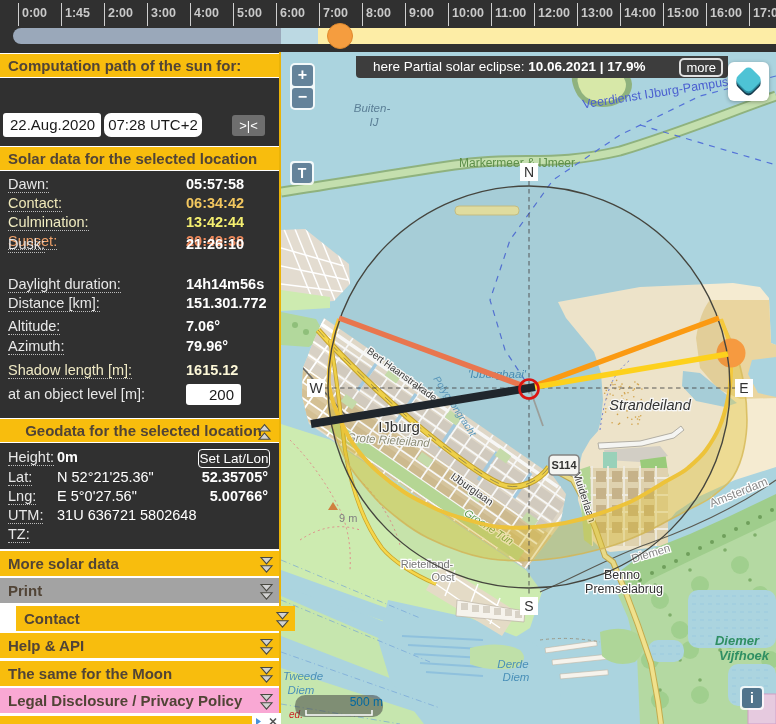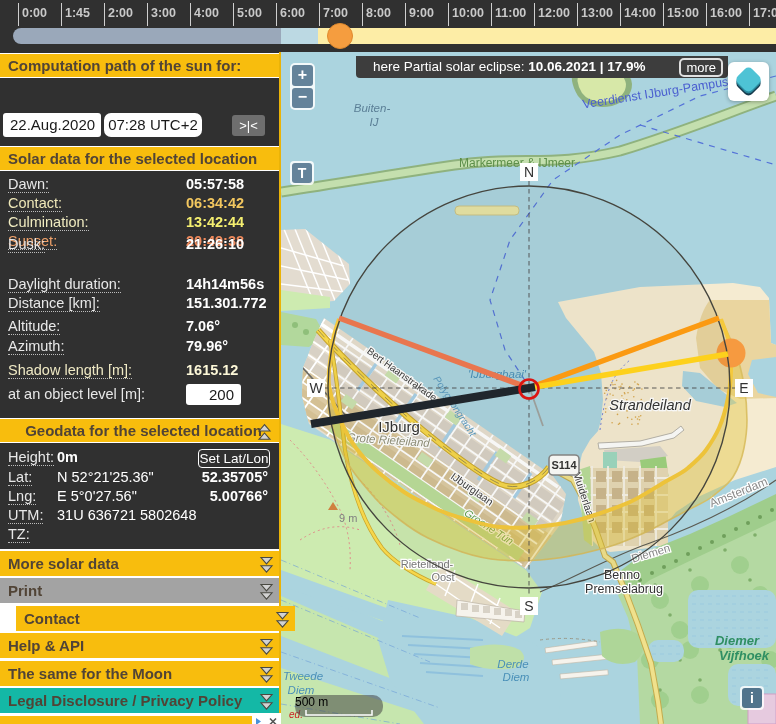--- a/index.html
+++ b/index.html
@@ -165,21 +165,21 @@
             <path d="M3 10.8 L14 10.8 L8.5 17.1 Z" fill="#d2d2d2" stroke="#4a4a42" stroke-width="1.1"></path>
           </svg></div>
       <div style="position:absolute;left:0;top:581px;width:279px;height:25px;background:#f8bd0d;color:#514436;font-weight:bold;font-size:15px;line-height:25px;padding-left:8px;">Help &amp; API<svg width="17" height="18" viewBox="0 0 17 18" style="position:absolute;right:4px;top:4px;">
             <path d="M3 2.5 L14 2.5 L8.5 8.8 Z" fill="#d2d2d2" stroke="#4a4a42" stroke-width="1.1"></path>
             <path d="M3 10.8 L14 10.8 L8.5 17.1 Z" fill="#d2d2d2" stroke="#4a4a42" stroke-width="1.1"></path>
           </svg></div>
       <div style="position:absolute;left:0;top:609px;width:279px;height:25px;background:#f8bd0d;color:#514436;font-weight:bold;font-size:15px;line-height:25px;padding-left:8px;">The same for the Moon<svg width="17" height="18" viewBox="0 0 17 18" style="position:absolute;right:4px;top:4px;">
             <path d="M3 2.5 L14 2.5 L8.5 8.8 Z" fill="#d2d2d2" stroke="#4a4a42" stroke-width="1.1"></path>
             <path d="M3 10.8 L14 10.8 L8.5 17.1 Z" fill="#d2d2d2" stroke="#4a4a42" stroke-width="1.1"></path>
           </svg></div>
-      <div style="position:absolute;left:0;top:636px;width:279px;height:25px;background:#14b8a6;color:#514436;font-weight:bold;font-size:15px;line-height:25px;padding-left:8px;">Legal Disclosure / Privacy Policy<svg width="17" height="18" viewBox="0 0 17 18" style="position:absolute;right:4px;top:4px;">
+      <div style="position:absolute;left:0;top:636px;width:279px;height:25px;background:#f9a8d4;color:#514436;font-weight:bold;font-size:15px;line-height:25px;padding-left:8px;">Legal Disclosure / Privacy Policy<svg width="17" height="18" viewBox="0 0 17 18" style="position:absolute;right:4px;top:4px;">
             <path d="M3 2.5 L14 2.5 L8.5 8.8 Z" fill="#d2d2d2" stroke="#4a4a42" stroke-width="1.1"></path>
             <path d="M3 10.8 L14 10.8 L8.5 17.1 Z" fill="#d2d2d2" stroke="#4a4a42" stroke-width="1.1"></path>
           </svg></div>
       <div style="position:absolute;left:0;top:664px;width:279px;height:8px;background:#f8bd0d;"></div>
     </div>
   <div id="adbox" style="position:absolute;left:252px;top:661px;width:29px;height:11px;background:#fff;z-index:5;"><svg width="29" height="11">
           <path d="M4 2 L9 5.5 L4 9 Z" fill="#4a90d9"></path>
           <path d="M18 2.5 L24 8.5 M24 2.5 L18 8.5" stroke="#555" stroke-width="1.6"></path>
         </svg></div>
   </div>
@@ -589,19 +589,19 @@
         <rect x="7.5" y="5.5" width="20" height="20" rx="5" transform="rotate(45 17.5 15.5)" fill="#4ec3d5"></rect>
       </svg>
   <div style="position:absolute;left:9px;top:11px;width:25px;height:47px;background:rgba(255,255,255,0.85);border-radius:5px;"></div>
   <div style="position:absolute;left:11px;top:13px;width:21px;height:21px;background:#64839a;border-radius:3px;color:#fff;font-weight:bold;font-size:16px;text-align:center;line-height:20px;">+</div>
   <div style="position:absolute;left:11px;top:36px;width:21px;height:20px;background:#64839a;border-radius:3px;color:#fff;font-weight:bold;font-size:16px;text-align:center;line-height:18px;">−</div>
   <div style="position:absolute;left:9px;top:109px;width:24px;height:24px;background:rgba(255,255,255,0.85);border-radius:4px;"></div>
   <div style="position:absolute;left:11px;top:111px;width:20px;height:20px;background:#64839a;border-radius:3px;color:#fff;font-weight:bold;font-size:14px;text-align:center;line-height:20px;">T</div>
   <div style="position:absolute;left:459px;top:634px;width:24px;height:24px;background:rgba(255,255,255,0.8);border-radius:4px;"></div>
   <div style="position:absolute;left:461px;top:636px;width:20px;height:20px;background:#51748c;border-radius:3px;color:#fff;font-weight:bold;font-size:14px;text-align:center;line-height:20px;">i</div>
   <div style="position:absolute;left:14px;top:643px;width:88px;height:22px;background:rgba(70,70,70,0.55);border-radius:10px;">
-        <div style="color:#000000;font-size:12px;text-align:left;line-height:15px;">500 m</div>
+        <div style="color:#0369a1;font-size:12px;text-align:right;line-height:15px;">500 m</div>
         <svg width="88" height="7" style="display:block;">
           <path d="M11 0 L11 5 L77 5 L77 0" stroke="#fff" stroke-width="1.5" fill="none"></path>
         </svg>
       </div>
   </div>
 </div>
 
 </body></html>

